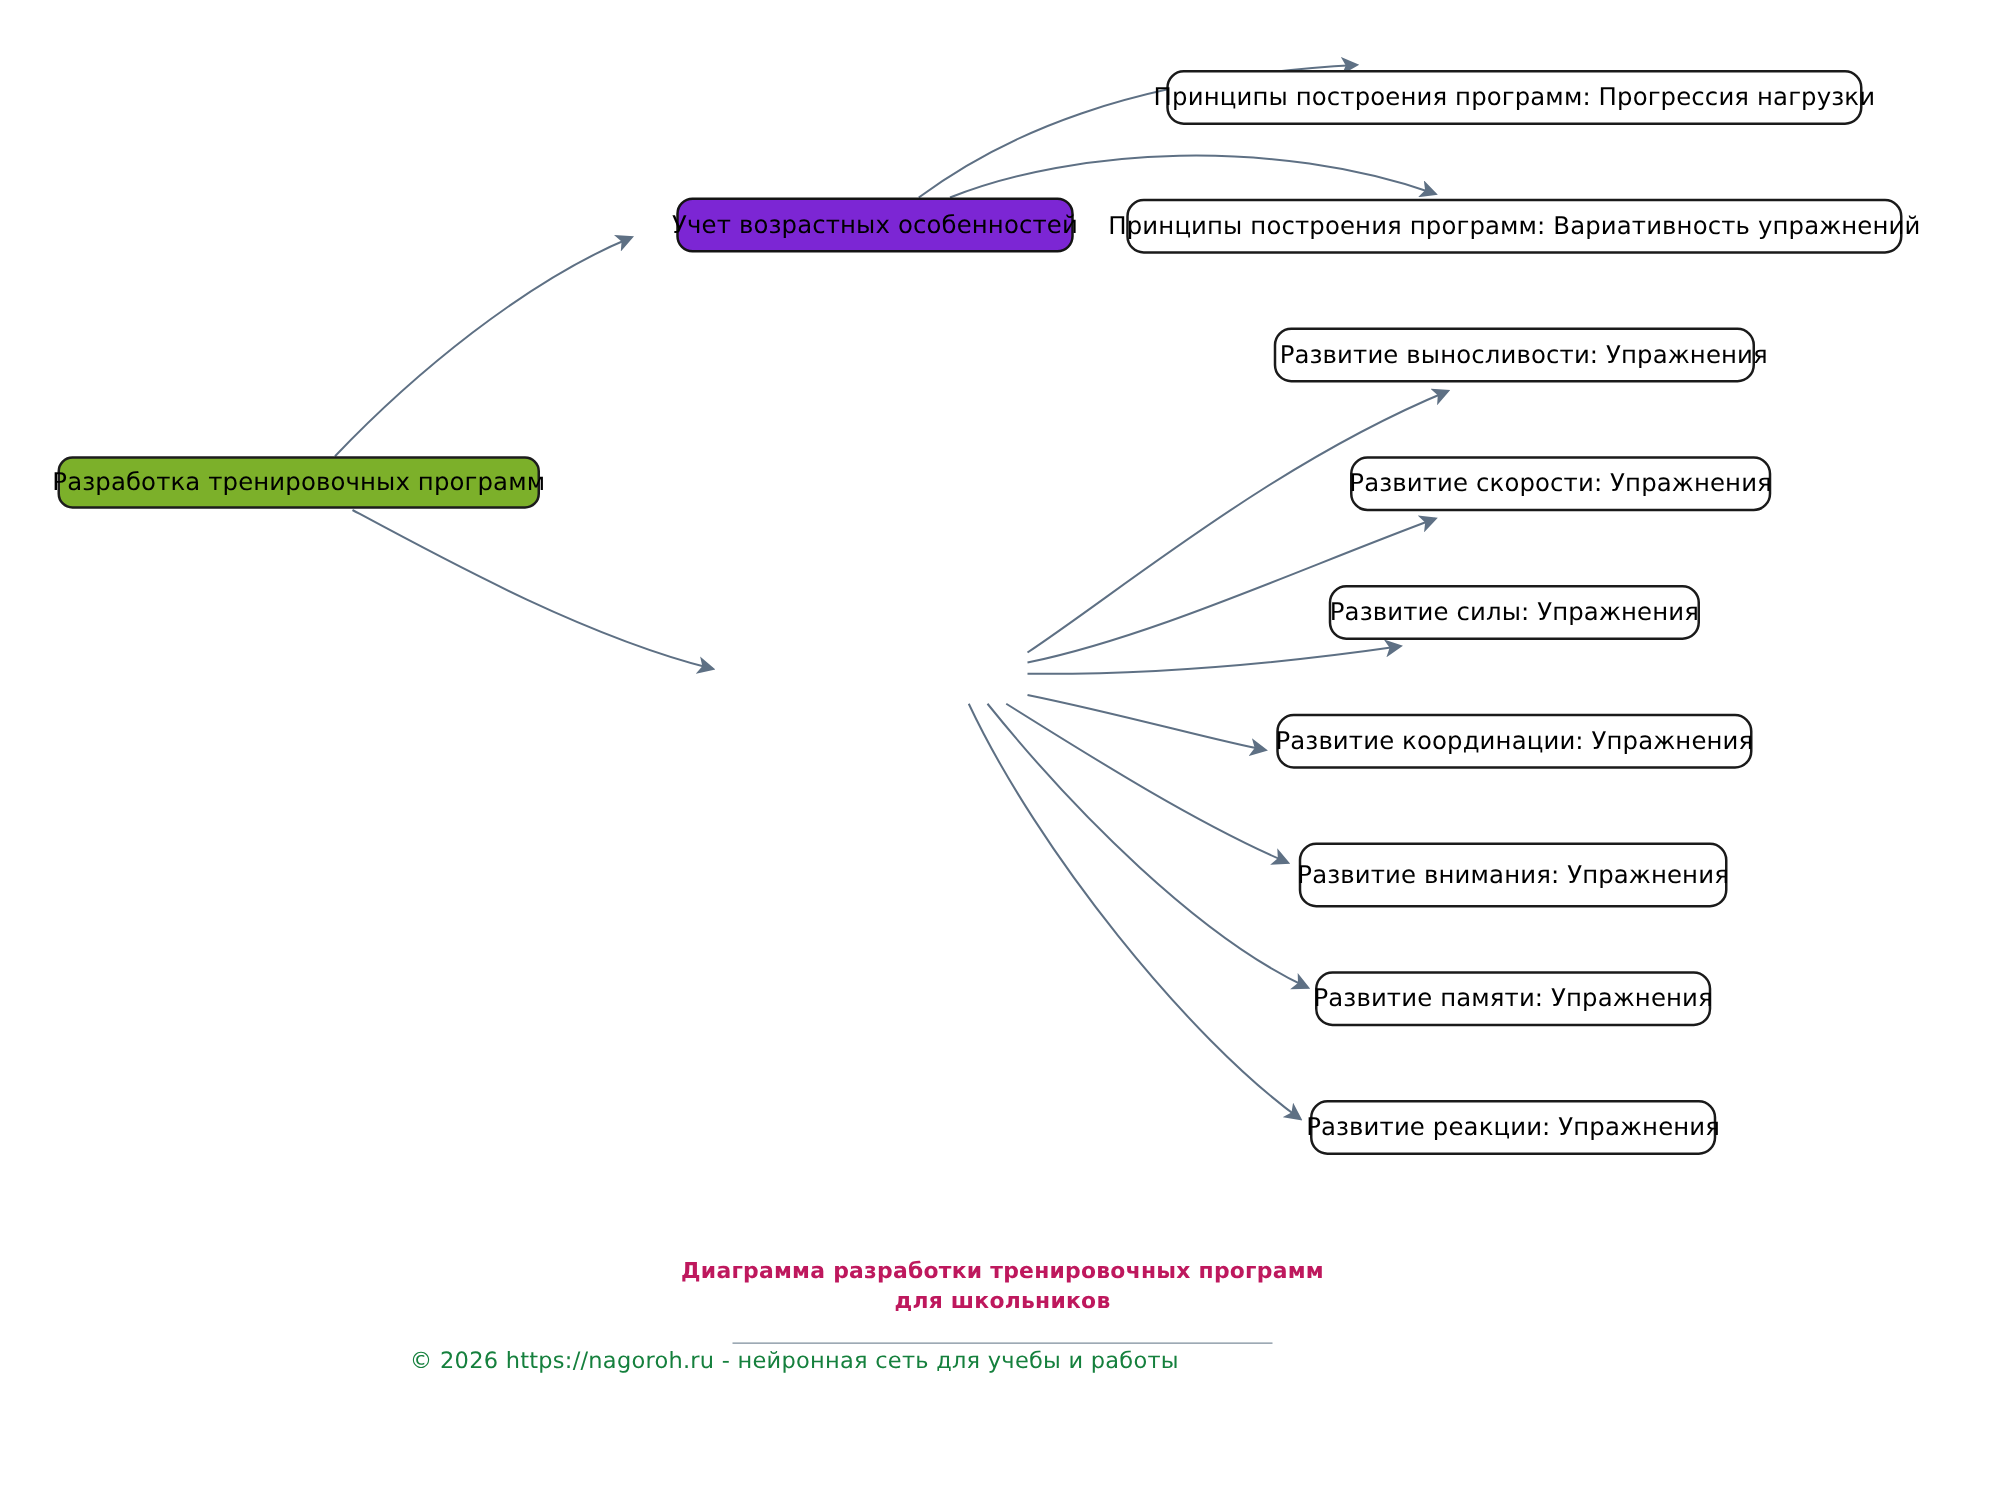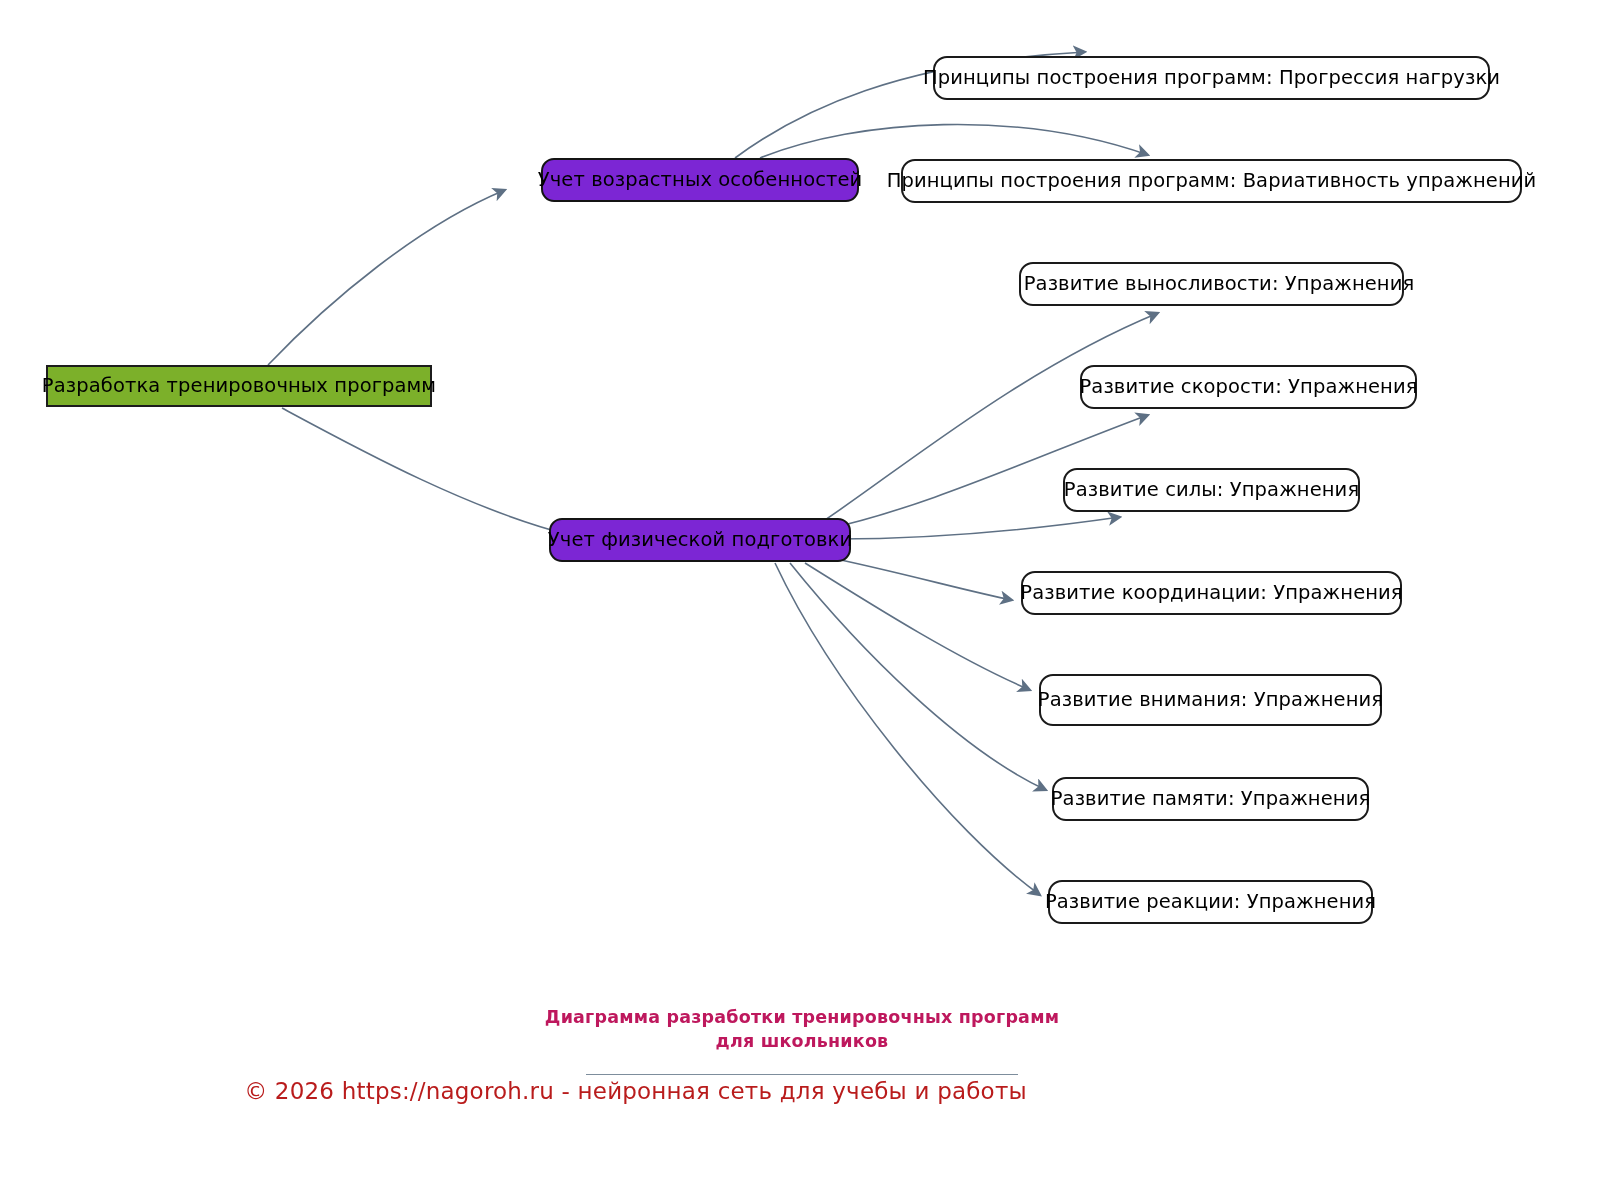--- a/index.html
+++ b/index.html
@@ -48,21 +48,21 @@
     font-weight: 400;
     letter-spacing: 0.1px;
     line-height: 1;
     padding: 0 16px;
     cursor: default;
   }
 
   .node.root {
     background: #7cb02a;
     border-color: #1c1c1c;
-    border-radius: 0;
+    border-radius: 12px;
   }
 
   .node.branch {
     background: #7c26d4;
     border-color: #141414;
     border-radius: 13px;
     margin-left: 32px;
   }
 
   .node-label {
@@ -87,22 +87,22 @@
     width: 432px;
     height: 1px;
     background: #7d8d9c;
   }
   .footer-credit {
     position: absolute;
     left: 0;
     top: 1078px;
     width: 1271px;
     text-align: center;
-    font-size: 23px;
-    color: #b91c1c;
+    font-size: 18px;
+    color: #15803d;
     letter-spacing: 0.2px;
   }
 </style>
 </head>
 <body>
 
 <div id="canvas">
 
   <svg class="edges-layer" viewBox="0 0 1604 1202" width="1604" height="1202" xmlns="http://www.w3.org/2000/svg">
     <defs>
@@ -128,23 +128,20 @@
   </svg>
 
   <div class="node root" style="left:46px; top:365px; width:386px; height:42px;">
     <span class="node-label">Разработка тренировочных программ</span>
   </div>
 
   <div class="node branch" style="left:509px; top:158px; width:318px; height:44px;">
     <span class="node-label">Учет возрастных особенностей</span>
   </div>
 
-  <div class="node branch" style="left:517px; top:518px; width:302px; height:44px;">
-    <span class="node-label">Учет физической подготовки</span>
-  </div>
 
   <div class="node" style="left:933px; top:56px; width:557px; height:44px;">
     <span class="node-label">Принципы построения программ: Прогрессия нагрузки</span>
   </div>
 
   <div class="node" style="left:901px; top:159px; width:621px; height:44px;">
     <span class="node-label">Принципы построения программ: Вариативность упражнений</span>
   </div>
 
   <div class="node" style="left:1019px; top:262px; width:385px; height:44px;padding-left:31px;">

